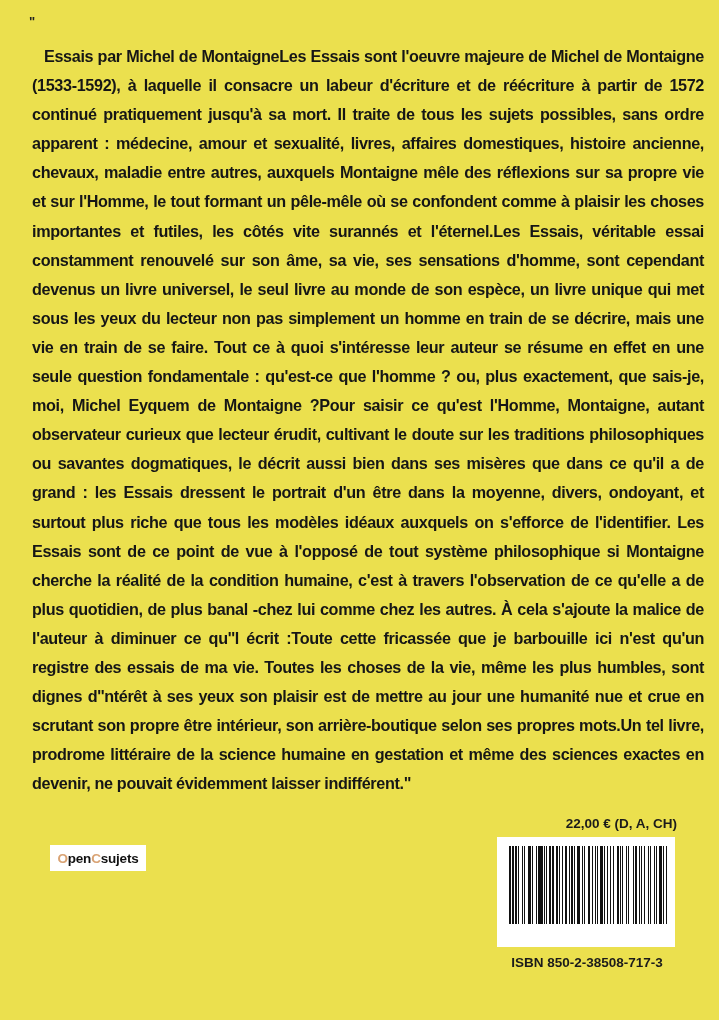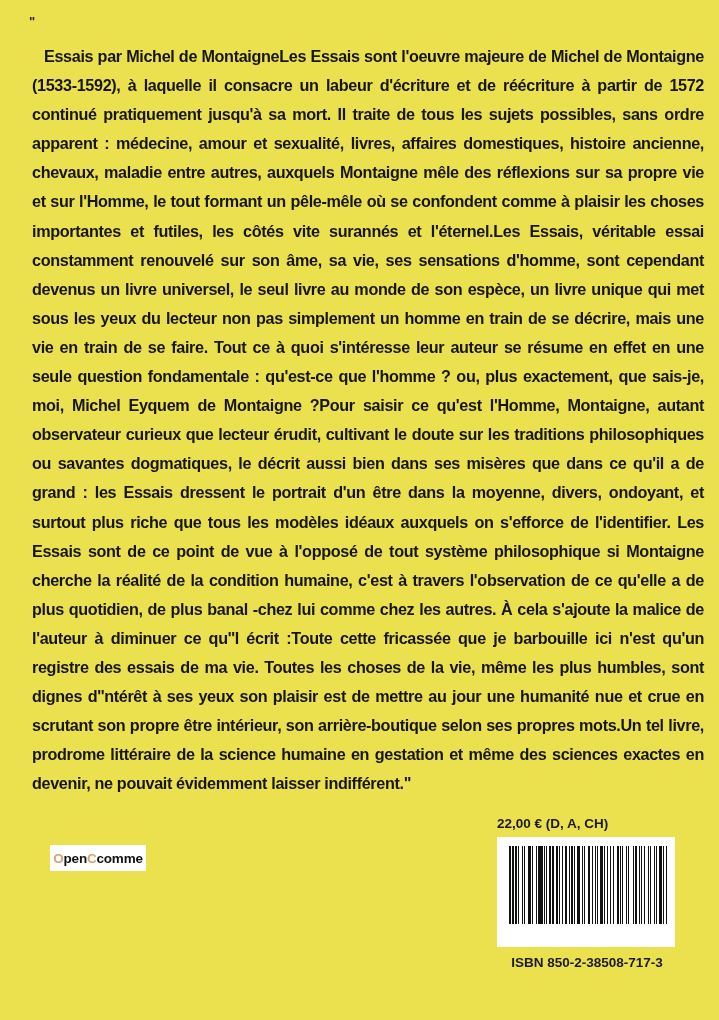--- a/index.html
+++ b/index.html
@@ -25,21 +25,21 @@
   .logo {
     position: absolute; left: 50px; top: 845px; width: 96px; height: 26px;
     background: #ffffff;
     display: flex; align-items: center; justify-content: center;
     font-weight: bold; font-size: 13.5px; color: #111;
     letter-spacing: -0.2px;
   }
   .logo .o { color: #d9a374; }
   .price {
     position: absolute; left: 497px; top: 816px; width: 180px;
-    text-align: left; font-weight: bold; font-size: 13.5px; color: #1b1b1b;
+    text-align: right; font-weight: bold; font-size: 13.5px; color: #1b1b1b;
   }
   .barcode-box {
     position: absolute; left: 497px; top: 837px; width: 178px; height: 110px;
     background: #ffffff;
   }
   .bars {
     position: absolute; left: 12px; top: 9px; width: 160px; height: 78px;
     display: flex; align-items: stretch;
   }
   .bars span { display: block; height: 100%; }
@@ -52,21 +52,21 @@
 <body>
 
 <div class="quote-open">"</div>
 
 <div class="body-text">Essais par Michel de MontaigneLes Essais sont l'oeuvre majeure de Michel de Montaigne (1533-1592), à laquelle il consacre un labeur d'écriture et de réécriture à partir de 1572 continué pratiquement jusqu'à sa mort. Il traite de tous les sujets possibles, sans ordre apparent : médecine, amour et sexualité, livres, affaires domestiques, histoire ancienne, chevaux, maladie entre autres, auxquels Montaigne mêle des réflexions sur sa propre vie et sur l'Homme, le tout formant un pêle-mêle où se confondent comme à plaisir les choses importantes et futiles, les côtés vite surannés et l'éternel.Les Essais, véritable essai constamment renouvelé sur son âme, sa vie, ses sensations d'homme, sont cependant devenus un livre universel, le seul livre au monde de son espèce, un livre unique qui met sous les yeux du lecteur non pas simplement un homme en train de se décrire, mais une vie en train de se faire. Tout ce à quoi s'intéresse leur auteur se résume en effet en une seule question fondamentale : qu'est-ce que l'homme ? ou, plus exactement, que sais-je, moi, Michel Eyquem de Montaigne ?Pour saisir ce qu'est l'Homme, Montaigne, autant observateur curieux que lecteur érudit, cultivant le doute sur les traditions philosophiques ou savantes dogmatiques, le décrit aussi bien dans ses misères que dans ce qu'il a de grand : les Essais dressent le portrait d'un être dans la moyenne, divers, ondoyant, et surtout plus riche que tous les modèles idéaux auxquels on s'efforce de l'identifier. Les Essais sont de ce point de vue à l'opposé de tout système philosophique si Montaigne cherche la réalité de la condition humaine, c'est à travers l'observation de ce qu'elle a de plus quotidien, de plus banal -chez lui comme chez les autres. À cela s'ajoute la malice de l'auteur à diminuer ce qu''l écrit :Toute cette fricassée que je barbouille ici n'est qu'un registre des essais de ma vie. Toutes les choses de la vie, même les plus humbles, sont dignes d''ntérêt à ses yeux son plaisir est de mettre au jour une humanité nue et crue en scrutant son propre être intérieur, son arrière-boutique selon ses propres mots.Un tel livre, prodrome littéraire de la science humaine en gestation et même des sciences exactes en devenir, ne pouvait évidemment laisser indifférent."</div>
 
 <div class="logo">
   <span class="o">O</span>
     <span>pen</span>
     <span class="o">C</span>
-    <span>comme</span>
+    <span>sujets</span>
 </div>
 
 <div class="price">22,00 € (D, A, CH)</div>
 
 <div class="barcode-box">
   <div class="bars" id="bars">
       <span style="width: 2.31884px; background: rgb(17, 17, 17);"></span>
       <span style="width: 1.15942px; background: transparent;"></span>
       <span style="width: 1.15942px; background: rgb(17, 17, 17);"></span>
       <span style="width: 1.15942px; background: transparent;"></span>

